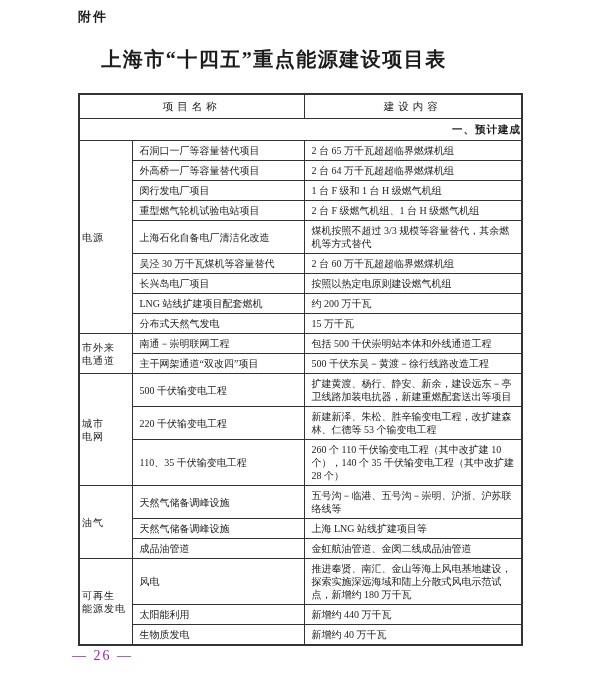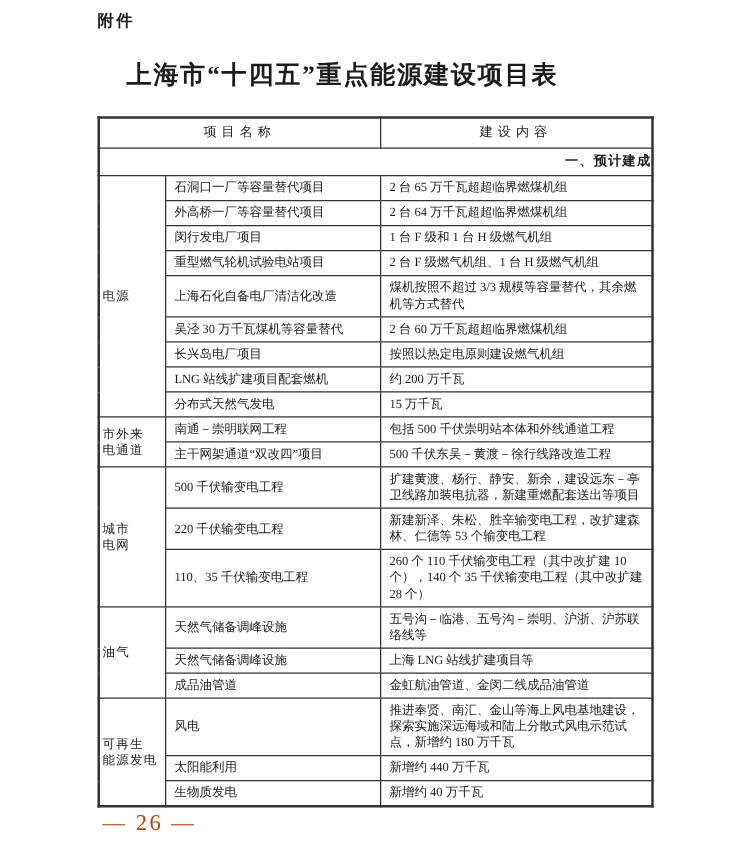--- a/index.html
+++ b/index.html
@@ -67,23 +67,23 @@
     white-space: pre-line;
     padding: 3px 2px;
     letter-spacing: 1px;
   }
   col.c1 { width: 53px; }
   col.c2 { width: 172px; }
   col.c3 { width: 218px; }
 
   .pageno {
     position: absolute;
-    left: 82px; top: 648px;
-    font-size: 18px;
-    color: #c2410c;
+    left: 72px; top: 648px;
+    font-size: 14px;
+    color: #a21caf;
     letter-spacing: 2px;
   }
 </style>
 </head>
 <body>
 
 <div class="page">
 
   <div class="attachment">附件</div>
 

